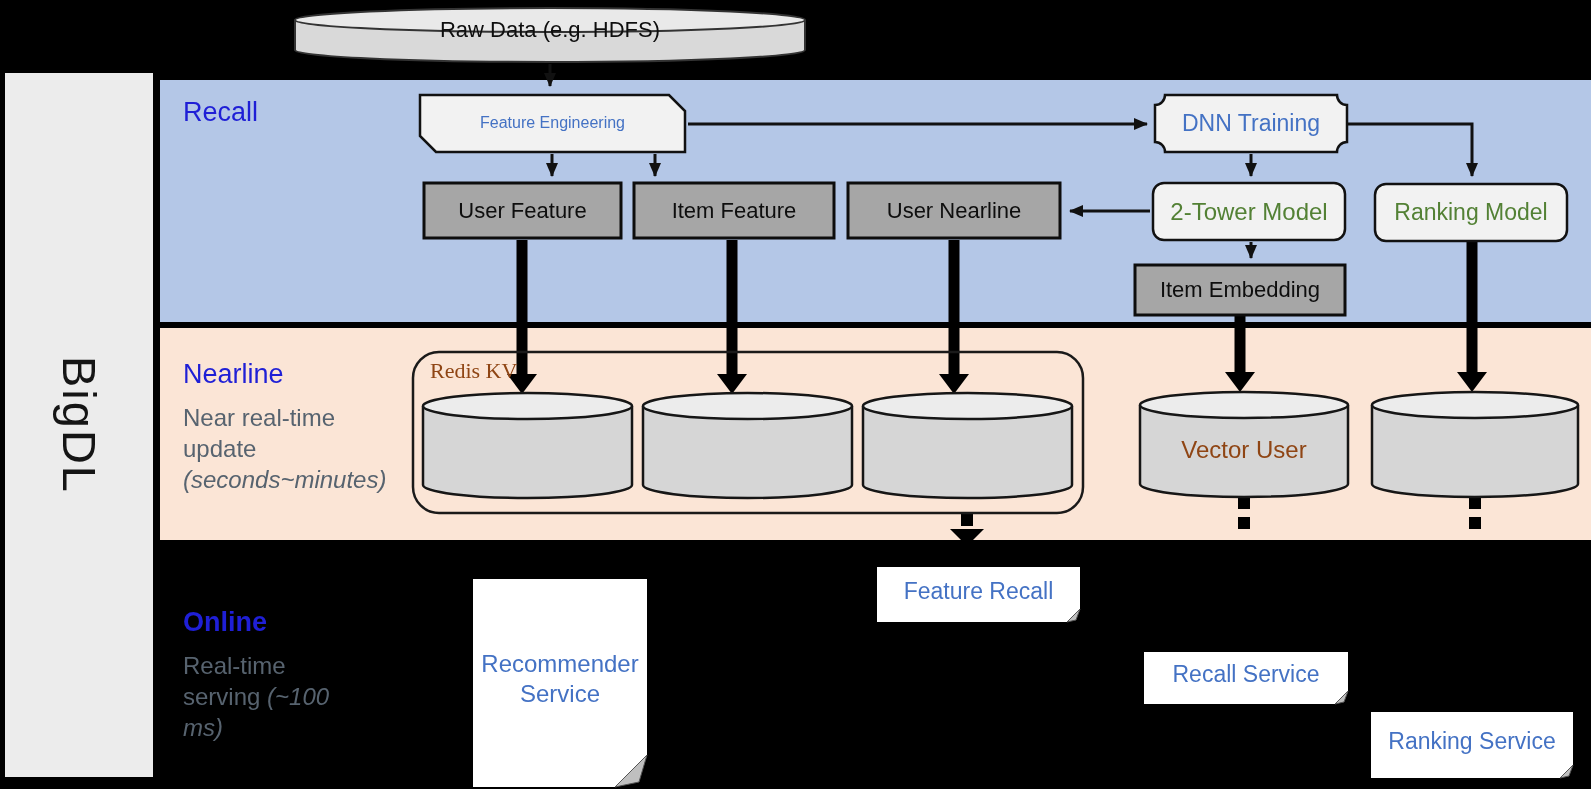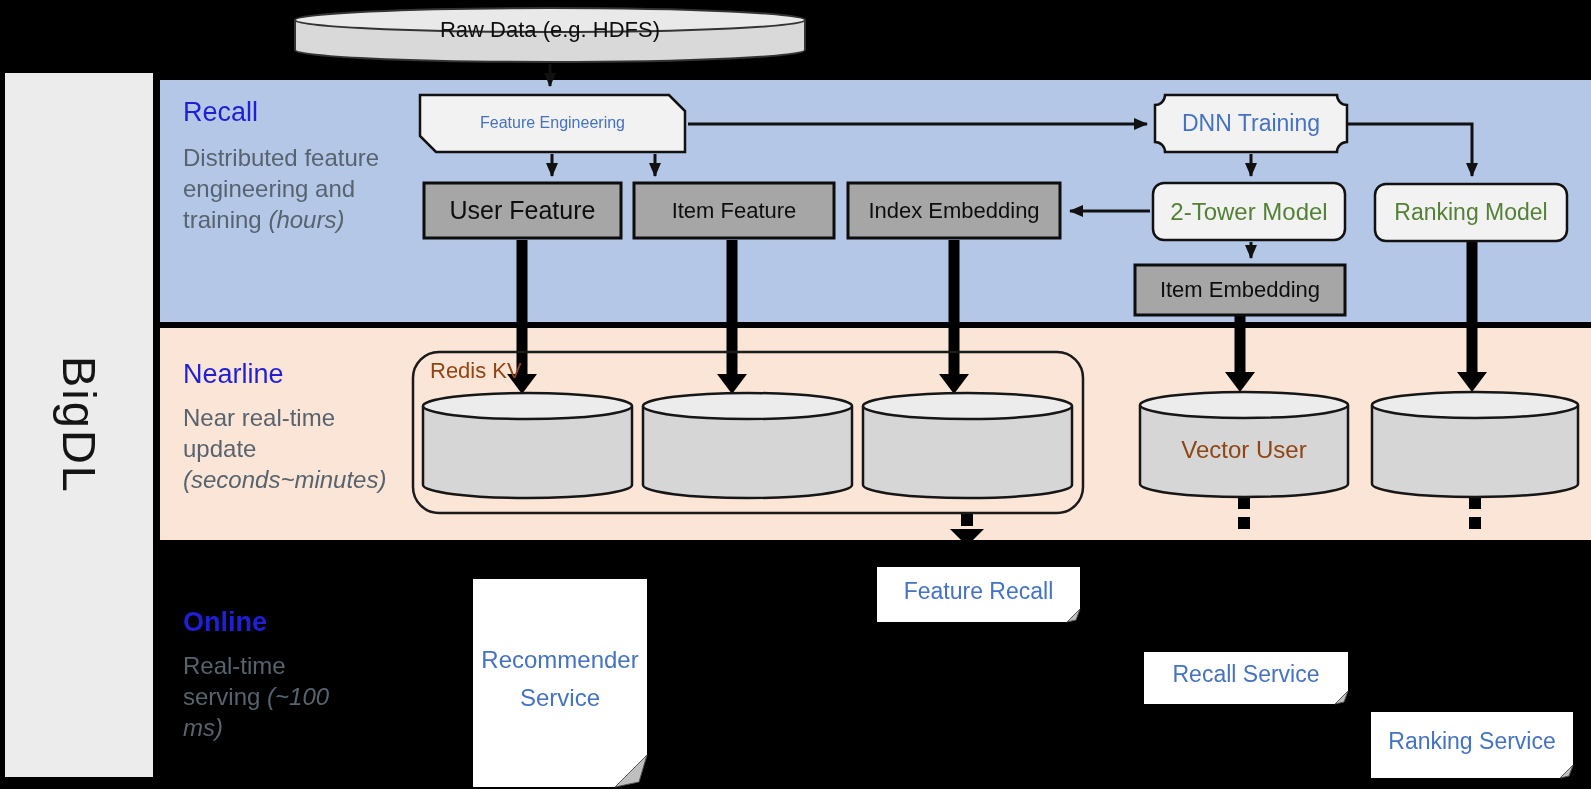--- a/index.html
+++ b/index.html
@@ -159,39 +159,38 @@
     </g>
     <g>
       <path class="svc" d="M1371,712 H1573 V765 L1560,778 H1371 Z"></path>
       <path class="fold" d="M1560,778 L1573,765 L1569,776 Z"></path>
     </g>
   </svg>
 
   <div class="t darkTxt" style="left:295px;top:8px;width:510px;height:44px;font-size:22px;">Raw Data (e.g. HDFS)</div>
 
   <div class="t secTitle" style="left:183px;top:96px;width:220px;height:34px;">Recall</div>
-  <div class="t secDesc" style="left:183px;top:142px;width:200px;height:130px;"><span>Distributed feature engineering and training</span> <span class="it">(hours)</span></div>
 
   <div class="t blueTxt" style="left:420px;top:95px;width:265px;height:57px;font-size:16px;">Feature Engineering</div>
   <div class="t blueTxt" style="left:1155px;top:95px;width:192px;height:57px;font-size:23px;">DNN Training</div>
 
-  <div class="t darkTxt" style="left:424px;top:183px;width:197px;height:55px;font-size:25px;">User Feature</div>
+  <div class="t darkTxt" style="left:424px;top:183px;width:197px;height:55px;font-size:22px;">User Feature</div>
   <div class="t darkTxt" style="left:634px;top:183px;width:200px;height:55px;font-size:22px;">Item Feature</div>
-  <div class="t darkTxt" style="left:848px;top:183px;width:212px;height:55px;font-size:22px;">Index Embedding</div>
+  <div class="t darkTxt" style="left:848px;top:183px;width:212px;height:55px;font-size:22px;">User Nearline</div>
   <div class="t greenTxt" style="left:1153px;top:183px;width:192px;height:57px;font-size:24px;border-radius:9px;">2-Tower Model</div>
   <div class="t greenTxt" style="left:1375px;top:184px;width:192px;height:57px;font-size:23px;">Ranking Model</div>
   <div class="t darkTxt" style="left:1135px;top:265px;width:210px;height:50px;font-size:22px;">Item Embedding</div>
 
   <div class="t secTitle" style="left:183px;top:358px;width:220px;height:34px;text-align:right;">Nearline</div>
   <div class="t secDesc" style="left:183px;top:402px;width:225px;height:110px;"><span>Near real-time update</span> <span class="it">(seconds~minutes)</span></div>
 
-  <div class="t brownTxt" style="left:430px;top:357px;width:120px;height:28px;font-size:22px;justify-content:flex-start;">Redis KV</div>
+  <div class="t brownTxt" style="left:430px;top:357px;width:120px;height:28px;font-size:22px;justify-content:flex-start;font-family:Liberation Serif, serif;">Redis KV</div>
   <div class="t brownTxt" style="left:1140px;top:410px;width:208px;height:80px;font-size:24px;">Vector User</div>
 
   <div class="t secTitle bold" style="left:183px;top:606px;width:220px;height:34px;">Online</div>
   <div class="t secDesc" style="left:183px;top:650px;width:160px;height:110px;"><span>Real-time serving</span> <span class="it">(~100 ms)</span></div>
 
-  <div class="t blueTxt" style="left:473px;top:579px;width:174px;height:200px;font-size:24px;line-height:38px;">Recommender Service</div>
+  <div class="t blueTxt" style="left:473px;top:579px;width:174px;height:200px;font-size:24px;line-height:30px;">Recommender Service</div>
   <div class="t blueTxt" style="left:877px;top:567px;width:203px;height:48px;font-size:23px;">Feature Recall</div>
   <div class="t blueTxt" style="left:1144px;top:652px;width:204px;height:45px;font-size:23px;">Recall Service</div>
   <div class="t blueTxt" style="left:1371px;top:712px;width:202px;height:58px;font-size:23px;">Ranking Service</div>
 
 </div>
 
 </body></html>

